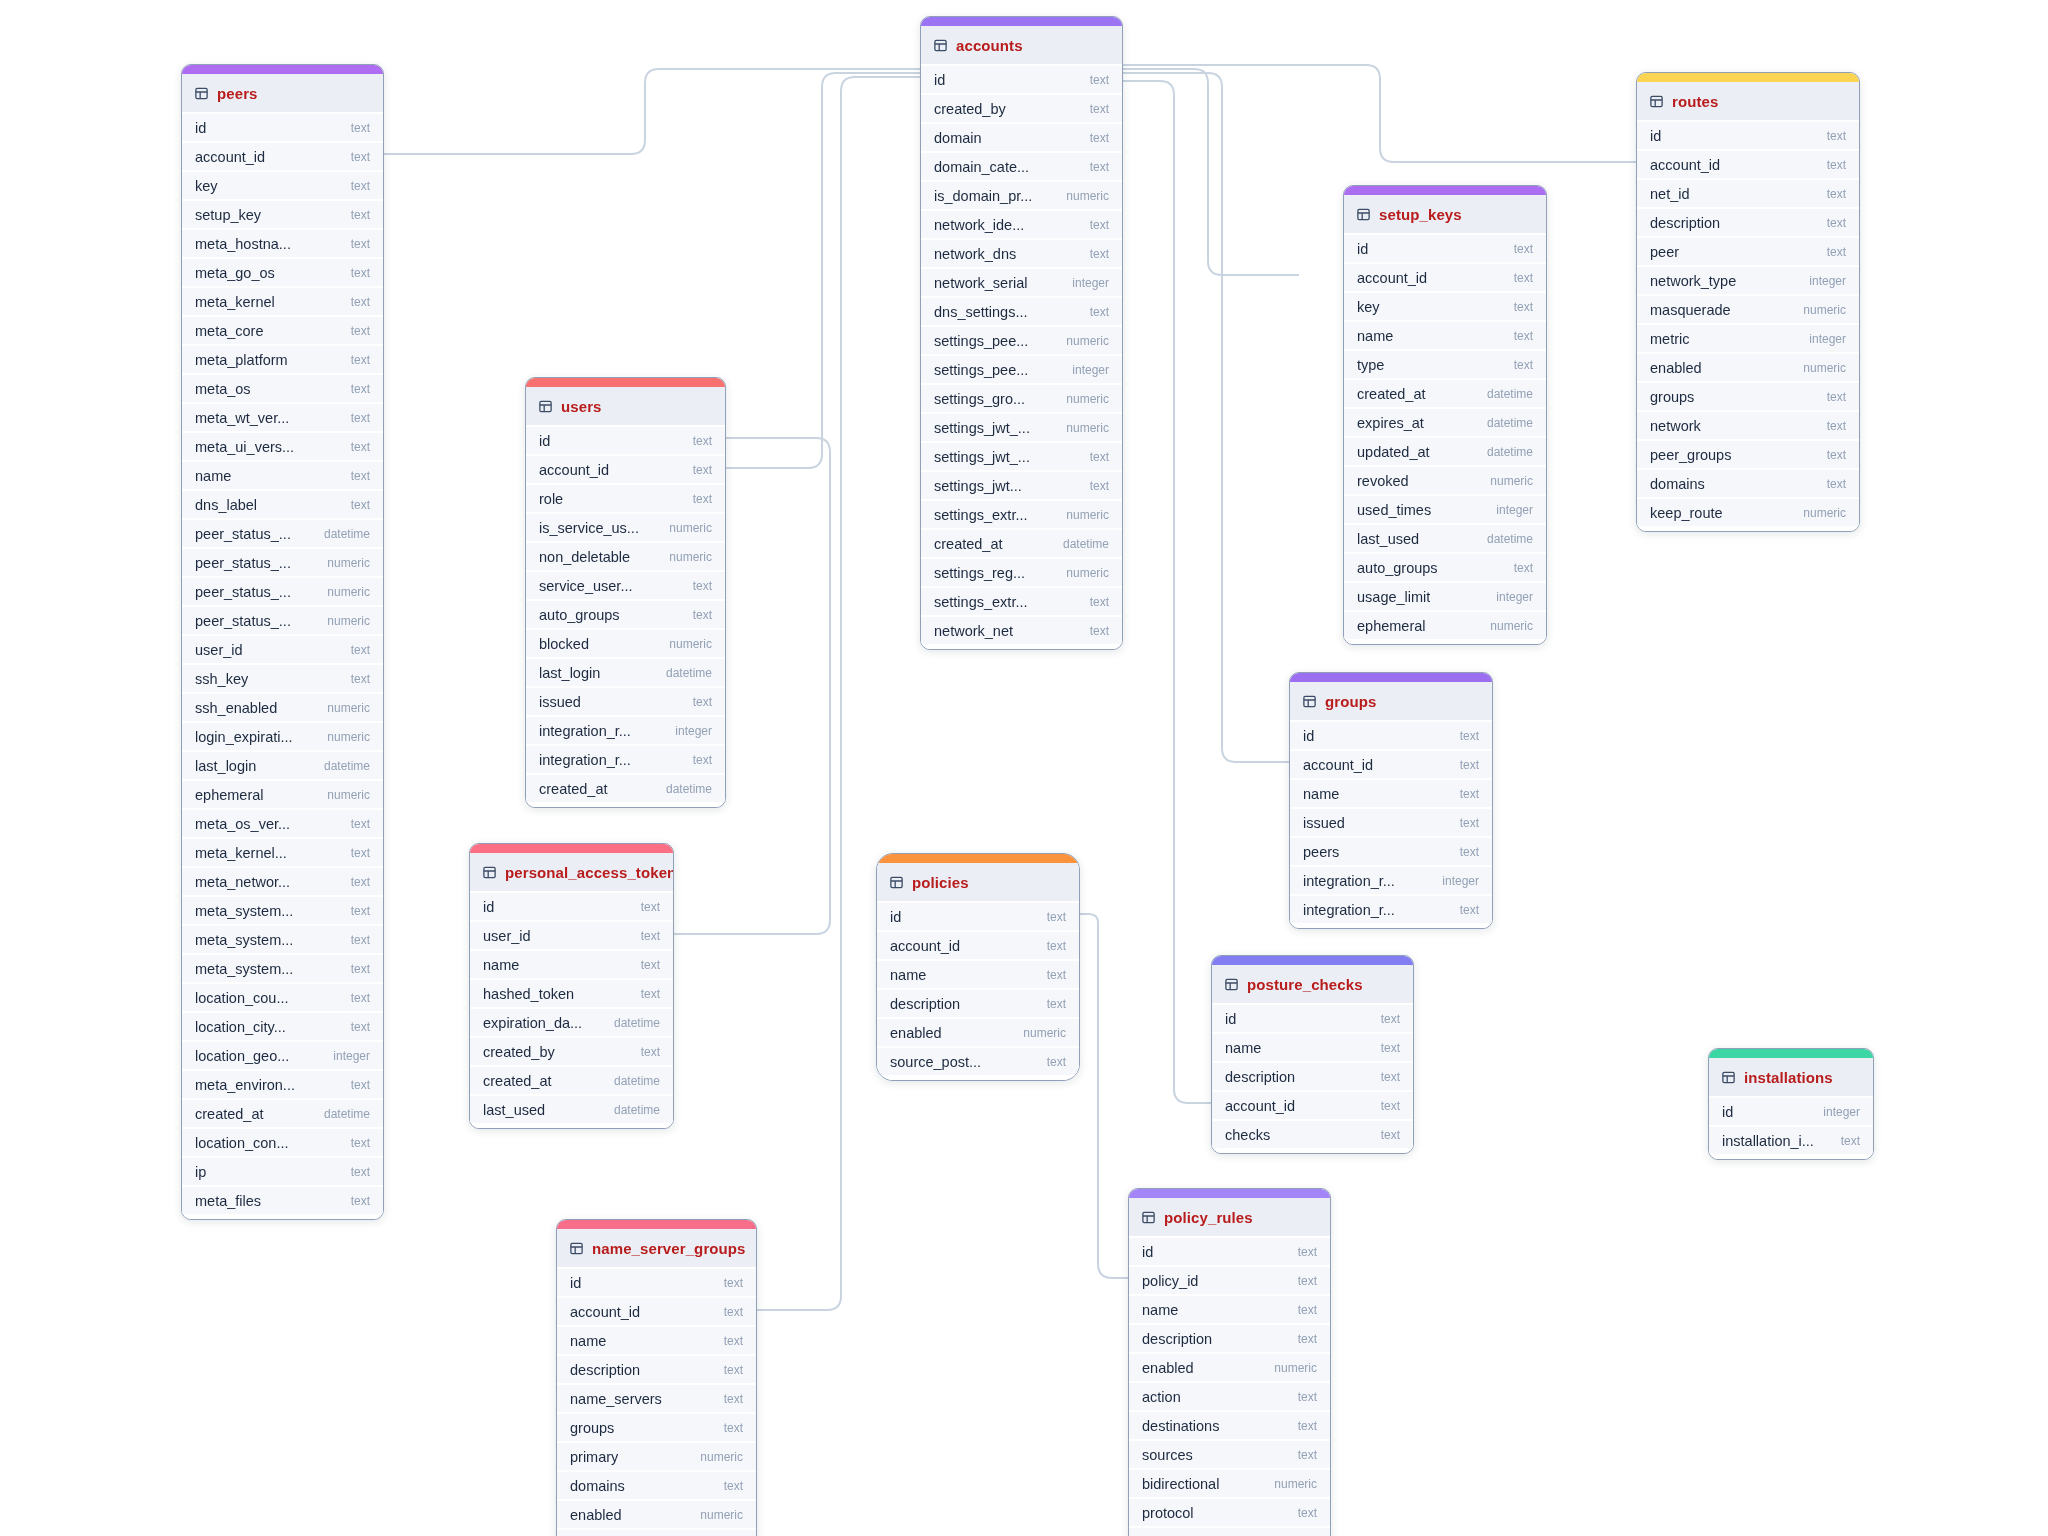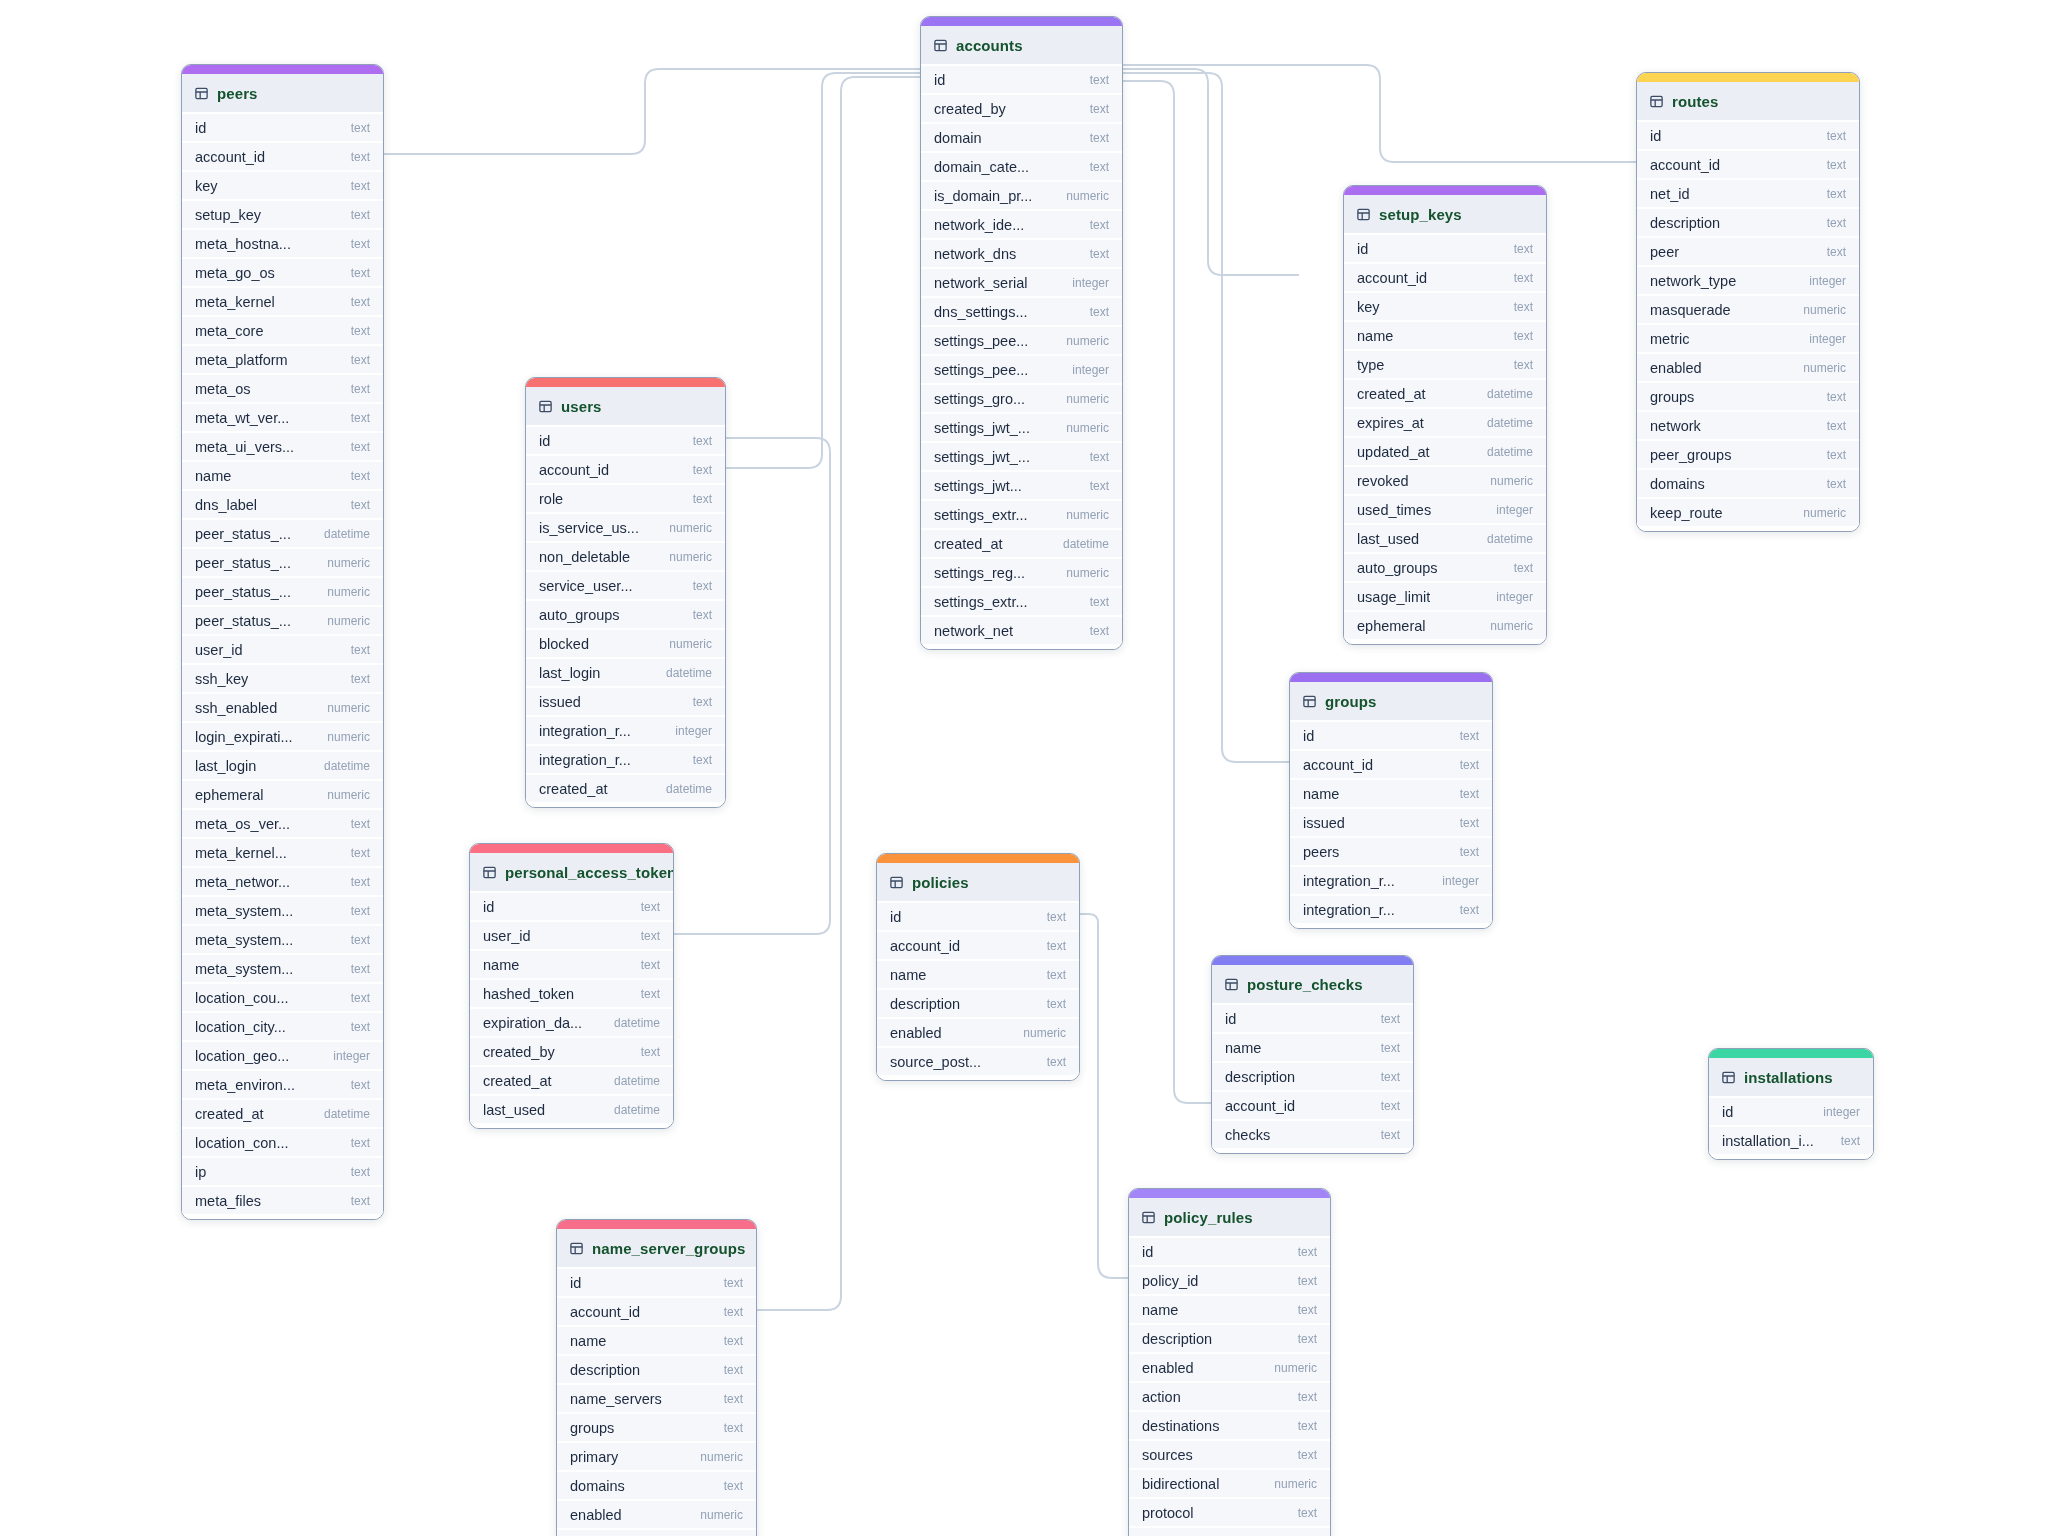--- a/index.html
+++ b/index.html
@@ -6,21 +6,21 @@
     background:#ffffff;font-family:"Liberation Sans","DejaVu Sans",sans-serif;}
   #canvas{position:relative;width:2048px;height:1536px;}
   #connector-layer{position:absolute;left:0;top:0;width:2048px;height:1536px;z-index:0;}
   #connector-layer path{fill:none;stroke:#c9d4e0;stroke-width:2;}
   .table-card{position:absolute;z-index:1;background:#ffffff;border:1.5px solid #8fa0b8;
     border-radius:10px;overflow:hidden;box-shadow:0 2px 8px rgba(26,38,59,.12);box-sizing:border-box;}
   .accent{height:9px;}
   .thead{height:38px;background:#ebeff5;display:flex;align-items:center;gap:8px;
     padding:0 12px;border-bottom:2px solid #ffffff;}
   .ticon{width:15px;height:15px;flex:0 0 auto;}
-  .tname{font-weight:bold;font-size:15px;color:#14532d;letter-spacing:.1px;white-space:nowrap;}
+  .tname{font-weight:bold;font-size:15px;color:#b91c1c;letter-spacing:.1px;white-space:nowrap;}
   .rows{padding-bottom:3px;background:#ffffff;}
   .frow{height:29px;display:flex;align-items:center;justify-content:space-between;
     padding:0 13px;background:#f5f7fb;border-bottom:2px solid #ffffff;box-sizing:border-box;}
   .fname{font-size:14.5px;color:#1d2a3f;white-space:nowrap;overflow:hidden;}
   .ftype{font-size:12px;color:#93a1b5;white-space:nowrap;margin-left:10px;}
 </style>
 </head>
 <body>
 
 <div id="canvas">
@@ -443,21 +443,21 @@
         </div>
         <div class="frow">
           <span class="fname">enabled</span>
           <span class="ftype">numeric</span>
         </div>
         <div class="frow">
           <span class="fname">search_doma...</span>
         </div>
       </div>
   </div>
-    <div class="table-card" style="left: 876px; top: 853px; width: 204px;">
+    <div class="table-card" style="left: 876px; top: 853px; width: 204px; border-radius: 17px;">
     <div class="accent" style="background: rgb(251, 146, 60);"></div>
     <div class="thead">
       <svg class="ticon" viewBox="0 0 16 16">
         <rect x="2" y="2.6" width="12" height="10.8" rx="1.4" fill="none" stroke="#3c4c66" stroke-width="1.4"></rect>
         <path d="M2 6.4h12M6.6 6.4v7" fill="none" stroke="#3c4c66" stroke-width="1.4"></path>
       </svg>
       <span class="tname">policies</span>
     </div>
     <div class="rows">
         <div class="frow">

